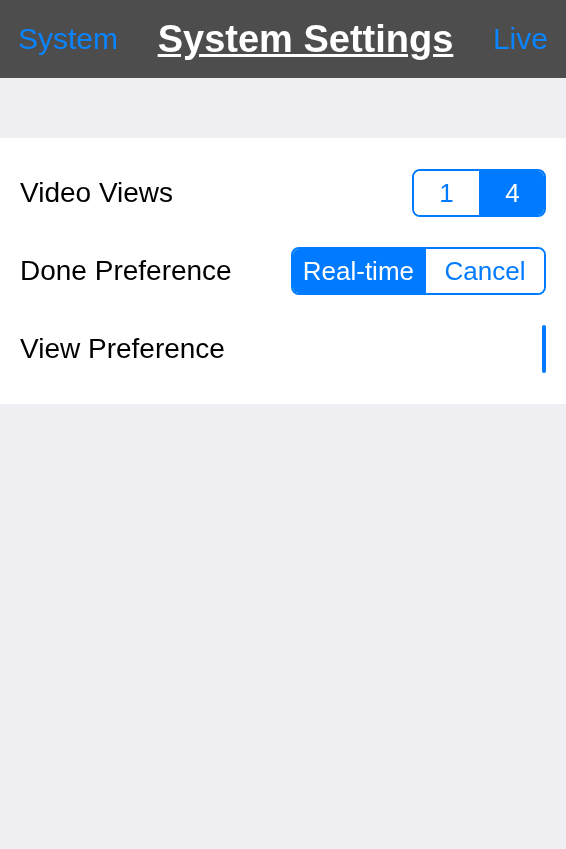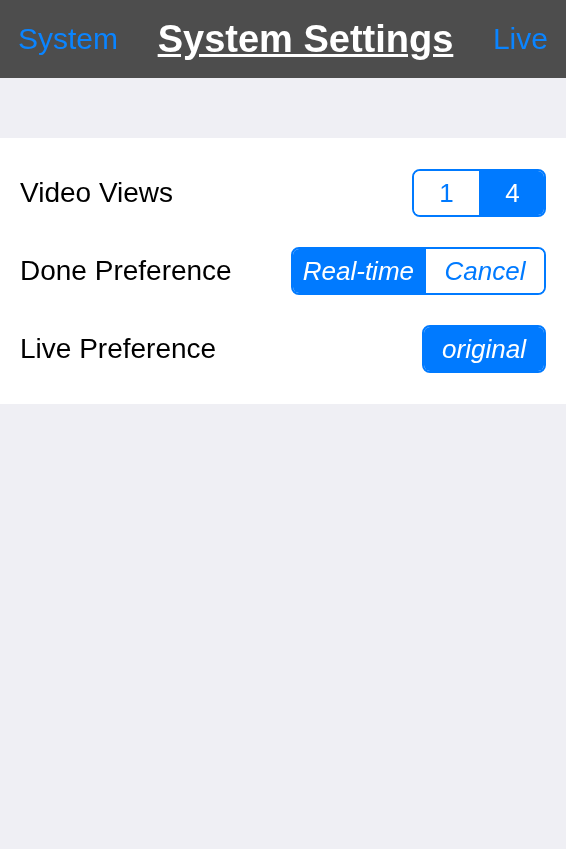--- a/index.html
+++ b/index.html
@@ -66,21 +66,21 @@
       background: #007aff;
       color: #ffffff;
     }
     .seg-item.unselected {
       background: #ffffff;
       color: #007aff;
     }
     .seg-item + .seg-item {
       border-left: 2px solid #007aff;
     }
-    .seg-wide .seg-item { min-width: 120px; padding: 0 10px; font-style: italic; }
+    .seg-wide .seg-item { min-width: 120px; padding: 0 10px; }
   </style>
 </head>
 <body>
 
 <div class="navbar">
   <div class="nav-left">System</div>
   <div class="nav-title">System Settings</div>
   <div class="nav-right">Live</div>
 </div>
 
@@ -96,19 +96,18 @@
 
   <div class="row">
     <div class="row-label">Done Preference</div>
     <div class="segmented seg-wide">
       <div class="seg-item selected">Real-time</div>
       <div class="seg-item unselected">Cancel</div>
     </div>
   </div>
 
   <div class="row">
-    <div class="row-label">Live Preference</div>
+    <div class="row-label">View Preference</div>
     <div class="segmented seg-wide">
-      <div class="seg-item selected">original</div>
     </div>
   </div>
 
 </div>
 
 </body></html>

